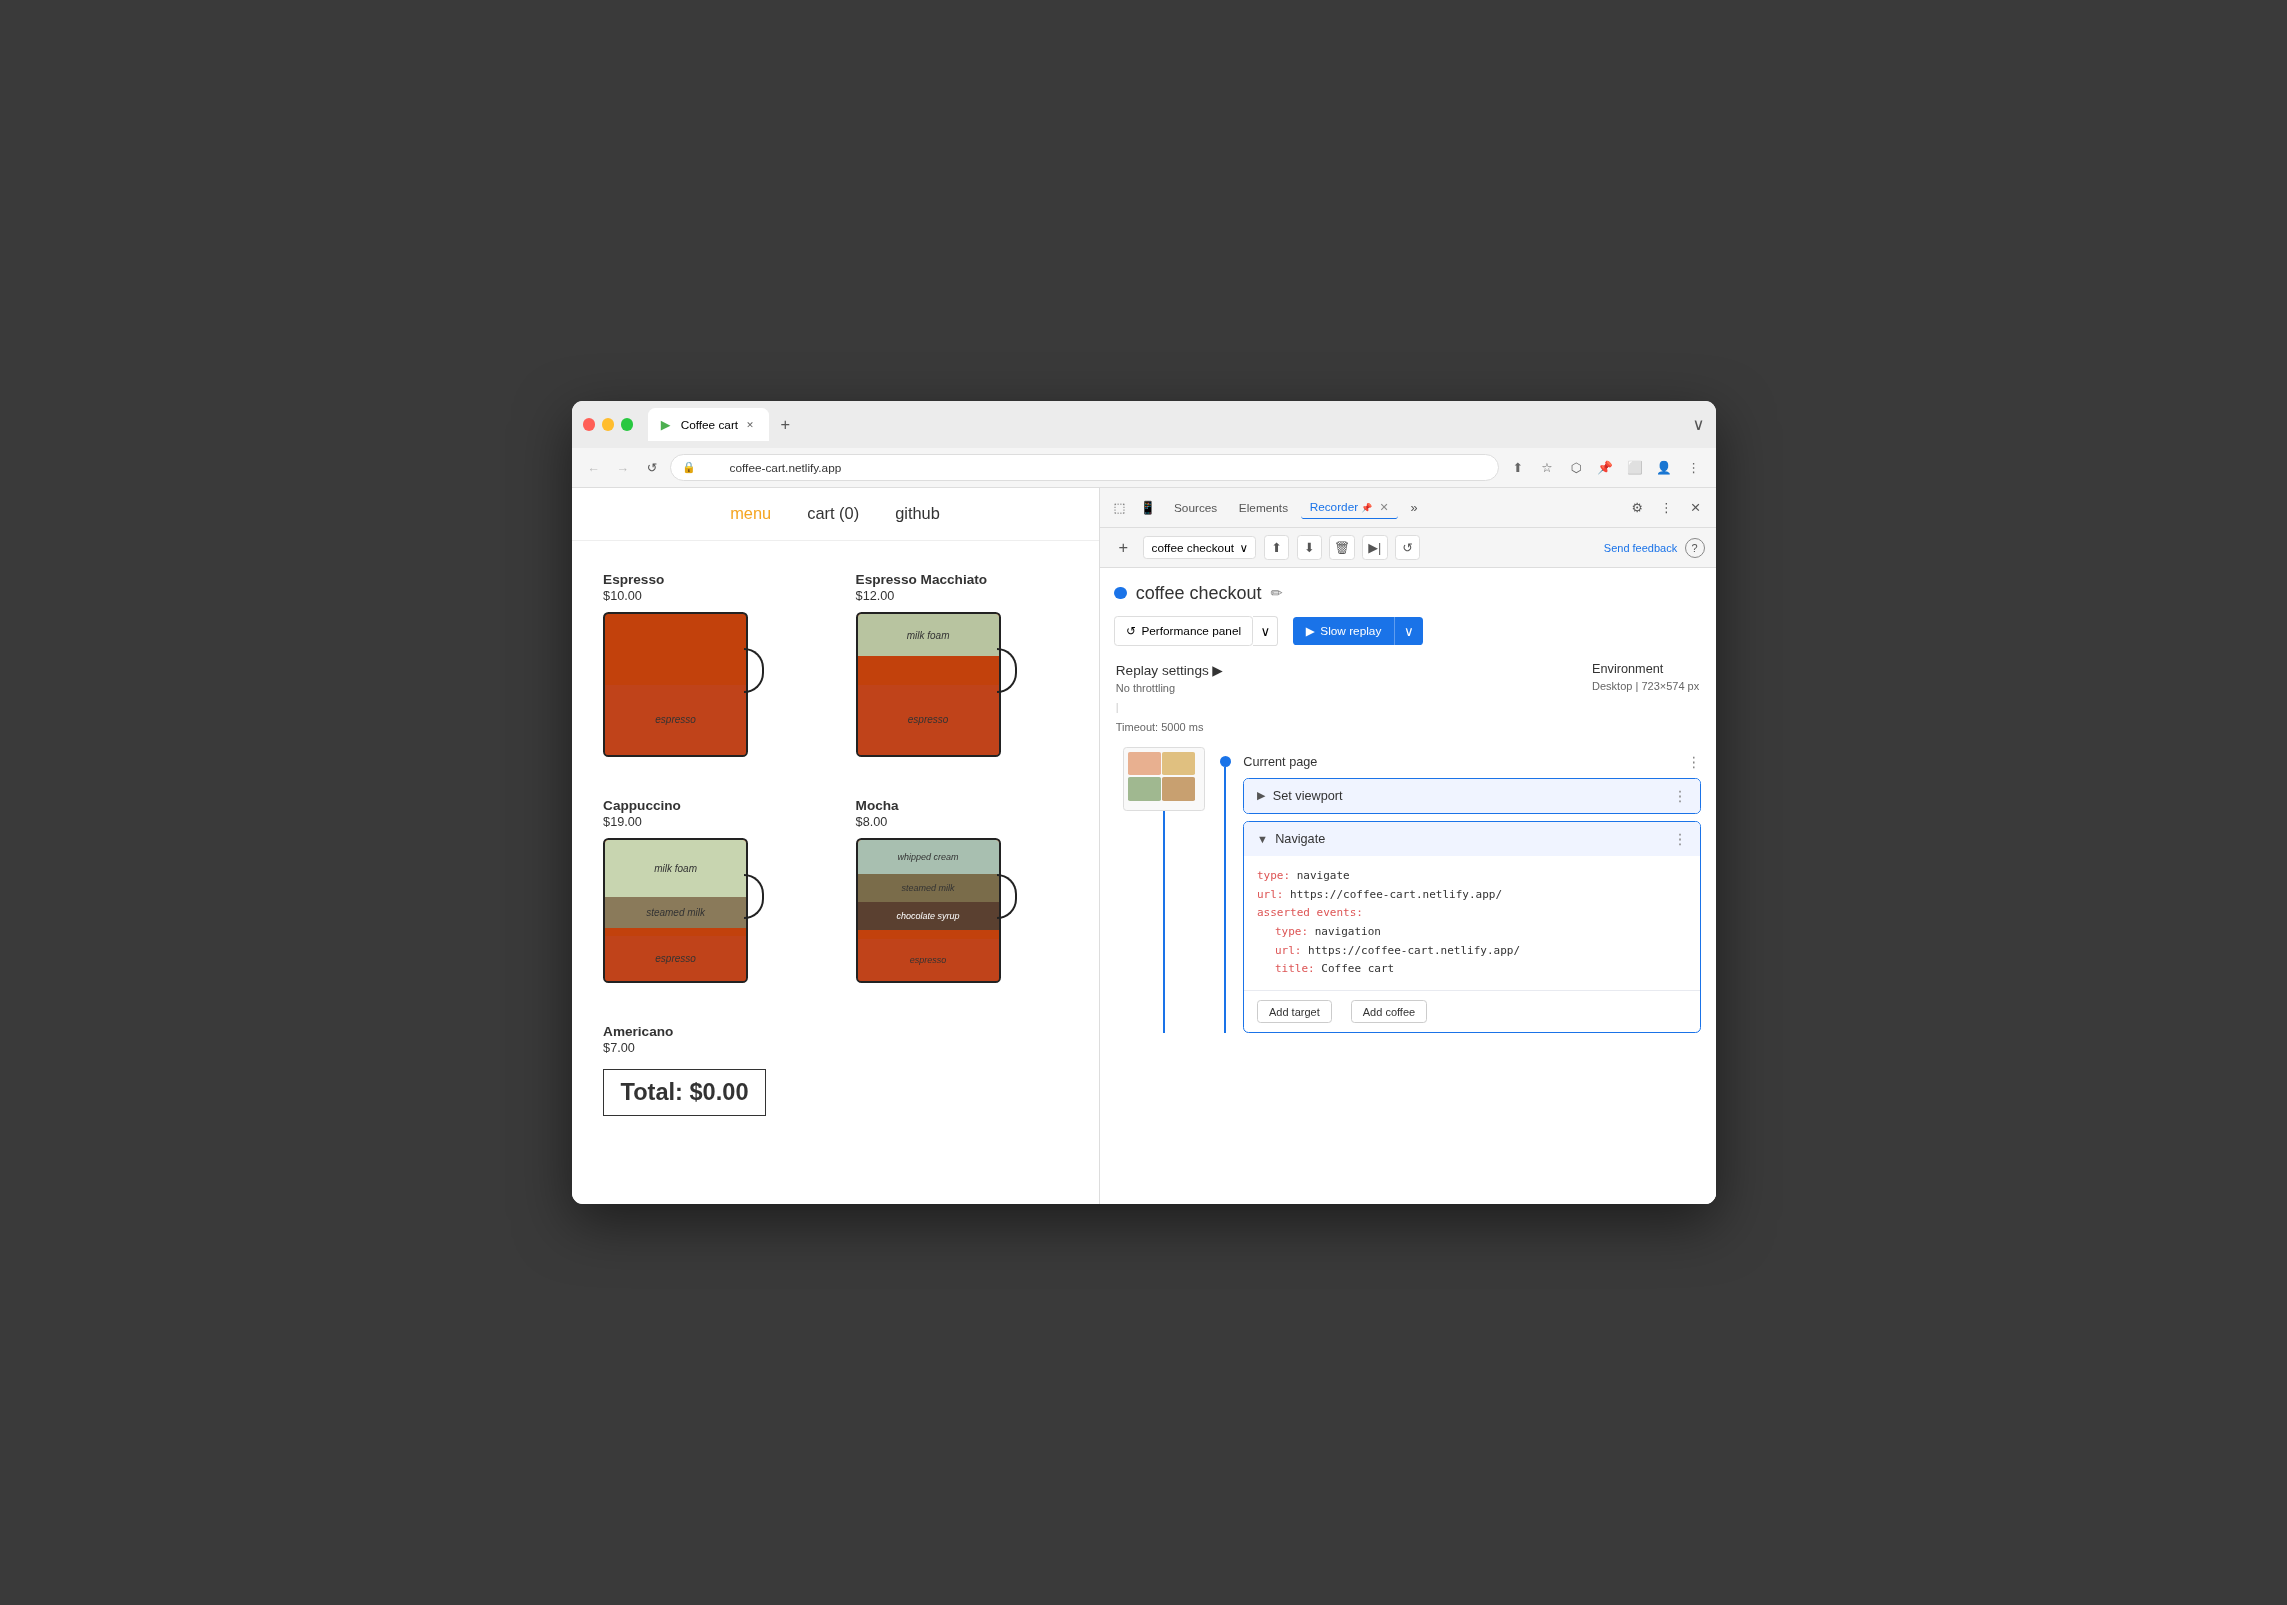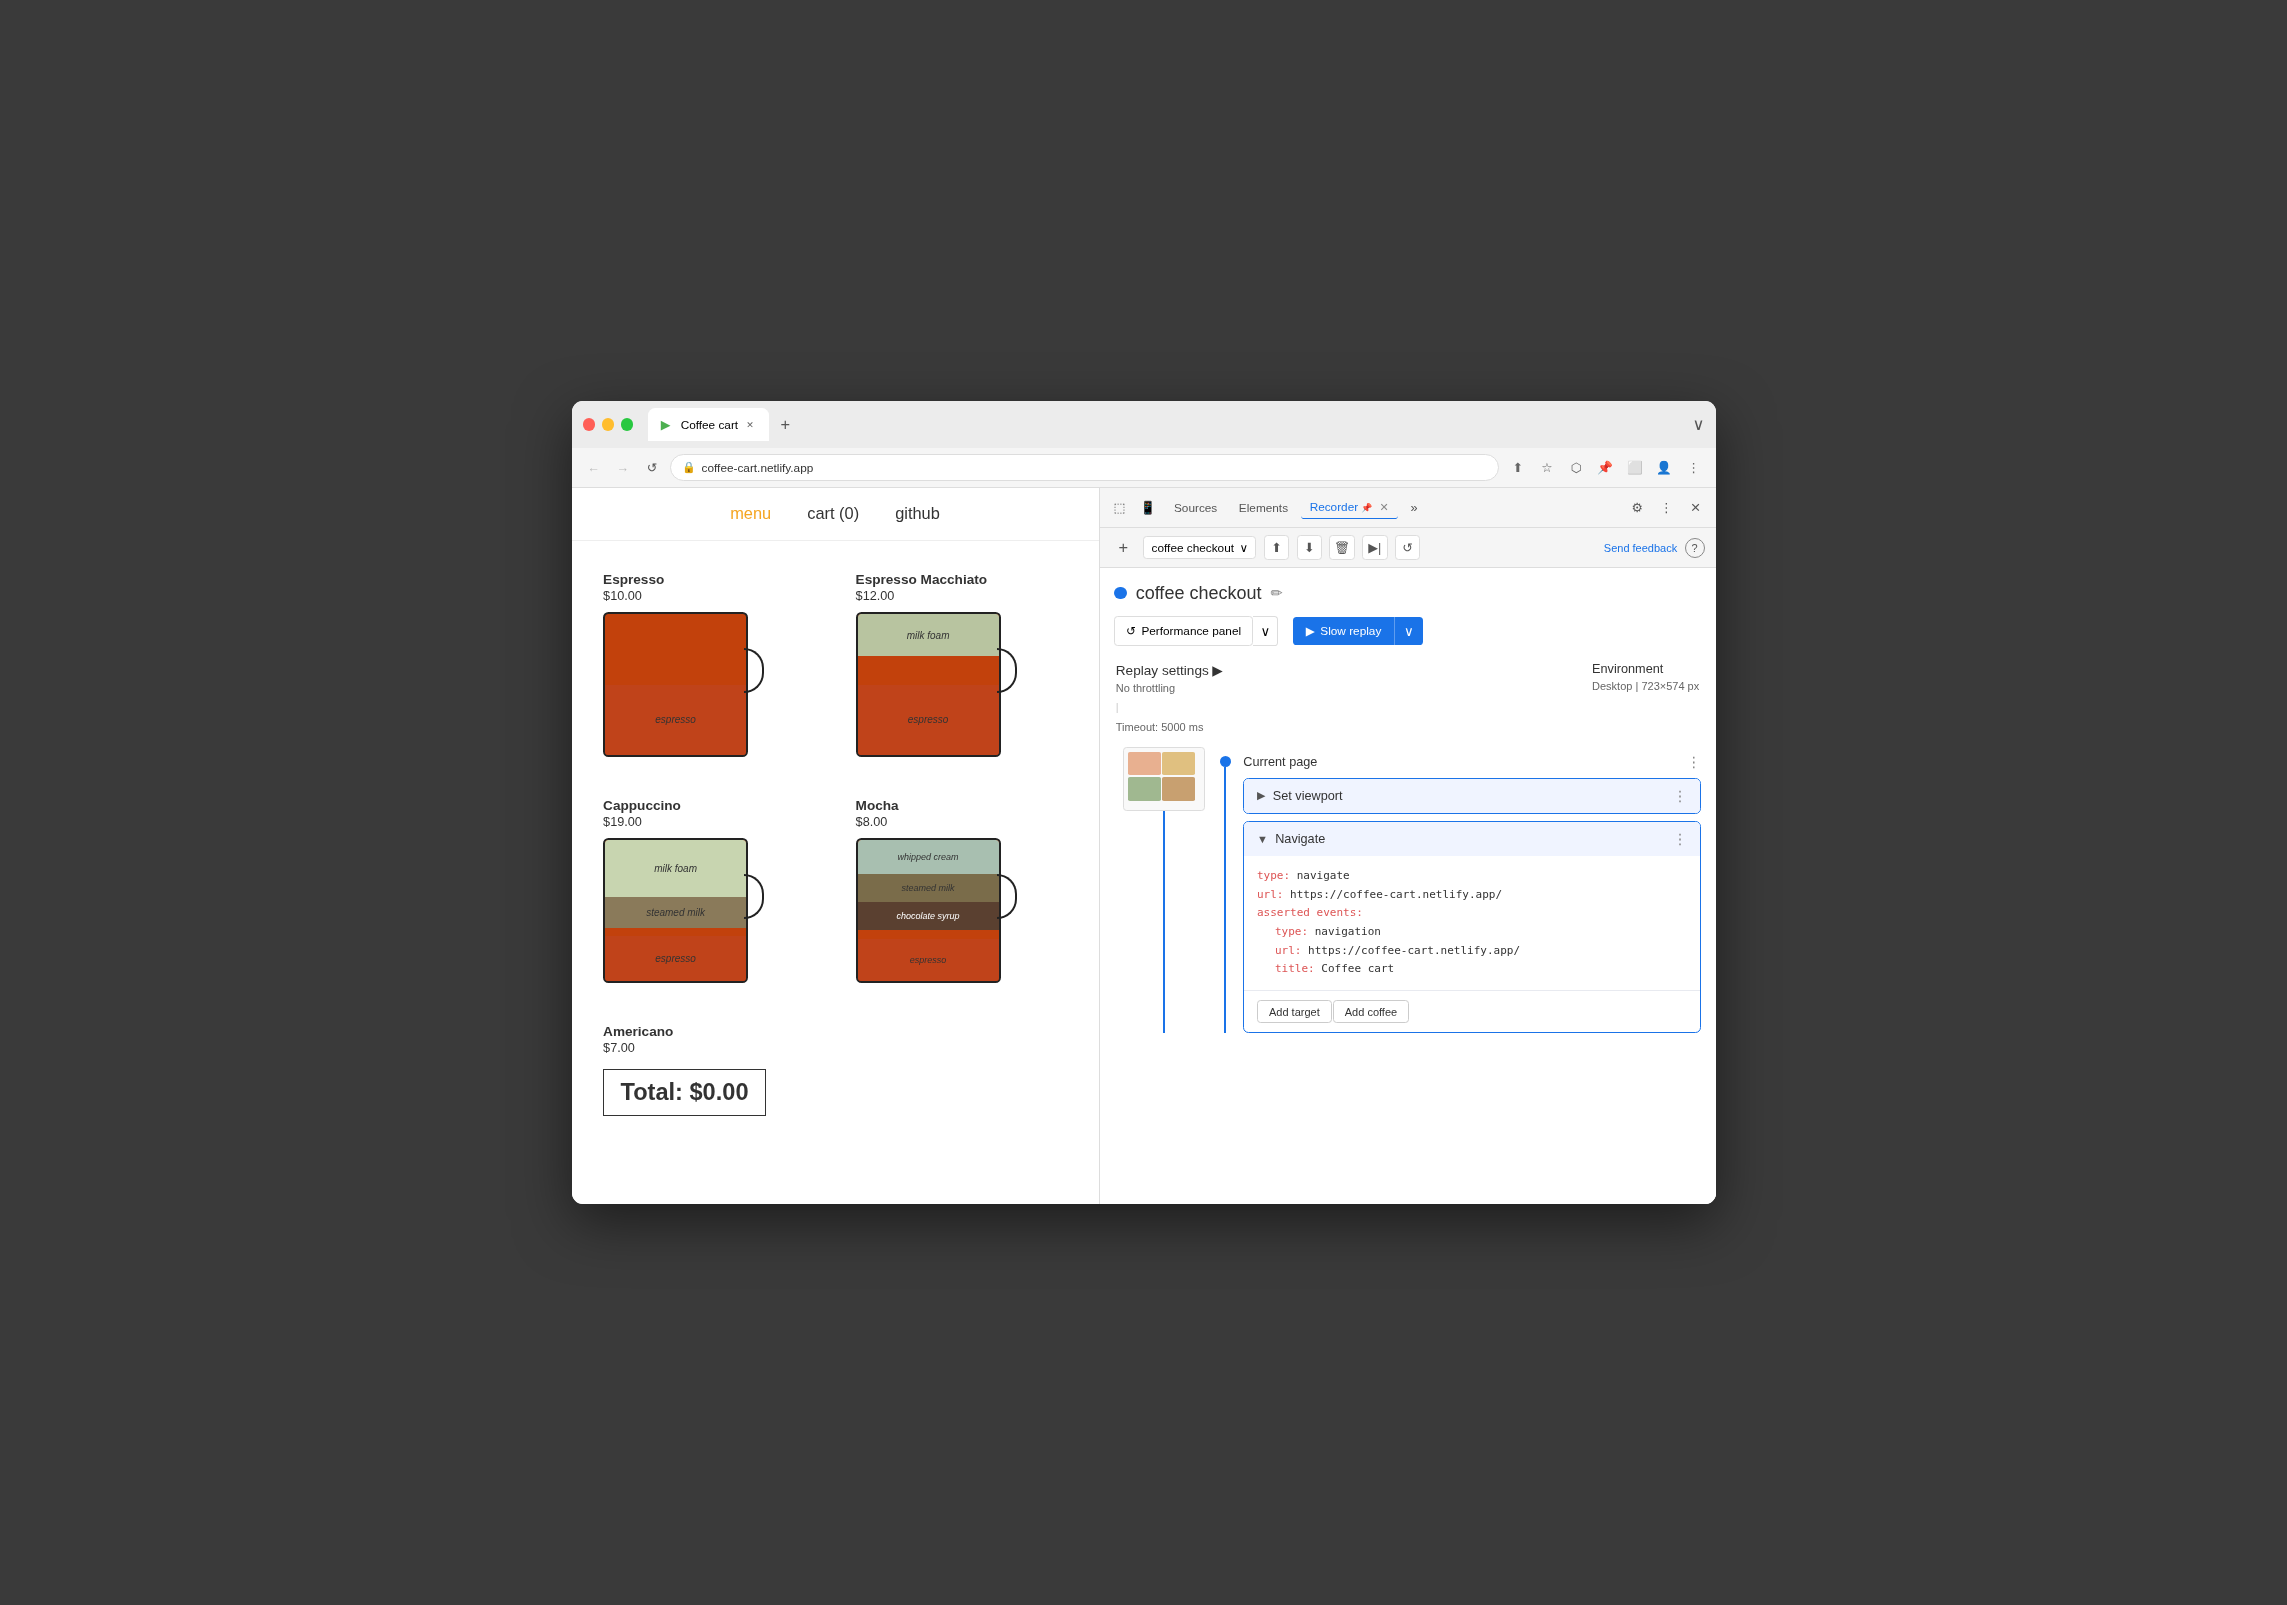--- a/index.html
+++ b/index.html
@@ -120,21 +120,21 @@
       border: 0.9px solid #ddd;
       border-radius: 18px;
       padding: 3.6px 11px;
       font-size: 11.8px;
       display: flex;
       align-items: center;
       gap: 5.5px;
       height: 27px;
     }
     .lock-icon { color: #888; font-size: 11px; }
-    .address-text { color: #333; font-size: 11.8px; }
+    .address-text { color: #333; font-size: 11.8px; margin-left: 28px; }
     .address-actions {
       display: flex;
       gap: 7.3px;
       align-items: center;
     }
     .addr-icon {
       width: 22px;
       height: 22px;
       display: flex;
       align-items: center;
@@ -520,21 +520,21 @@
       font-family: 'Menlo', 'Monaco', monospace;
       font-size: 11px;
       line-height: 1.7;
     }
     .code-key { color: #d55; }
     .code-val { color: #333; }
     .code-indent { padding-left: 18px; }
     .asserted-key { color: #d55; font-family: 'Menlo', monospace; font-size: 11px; }
     .step-footer {
       display: flex;
-      gap: 1px;
+      gap: 19px;
       padding: 9px 12.7px;
       border-top: 0.9px solid #e8eaf0;
     }
     .btn-add {
       background: #fff;
       border: 0.9px solid #ccc;
       border-radius: 3.6px;
       padding: 4.5px 11px;
       font-size: 11px;
       color: #333;

